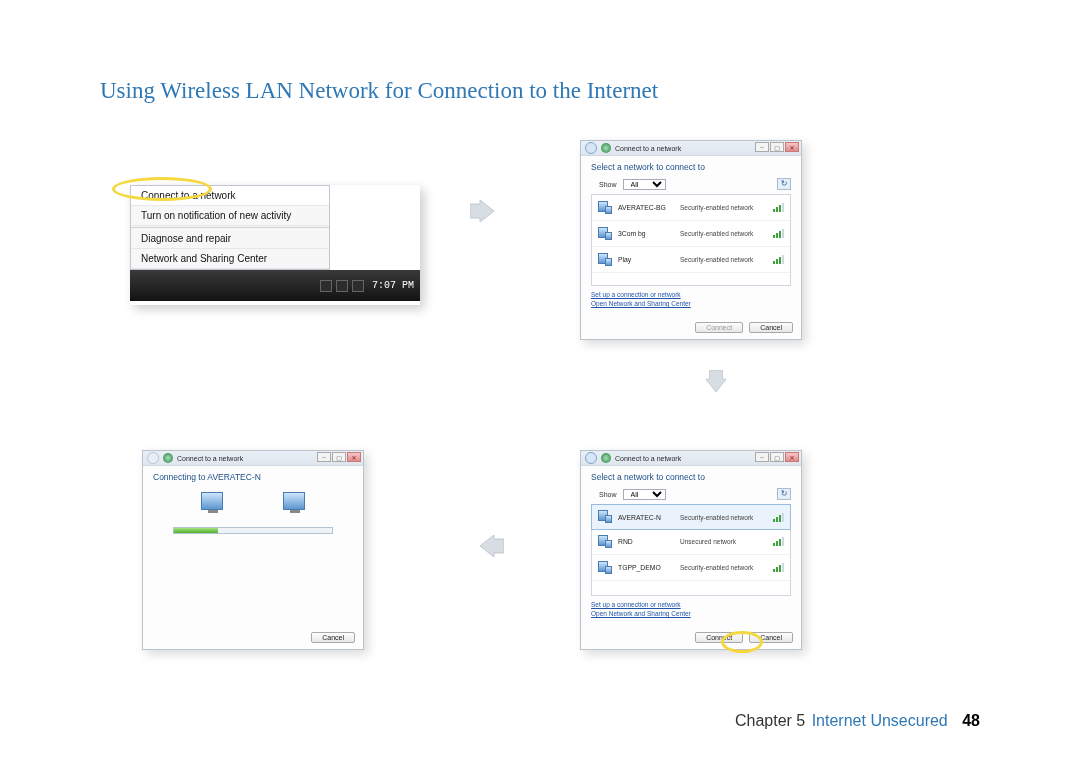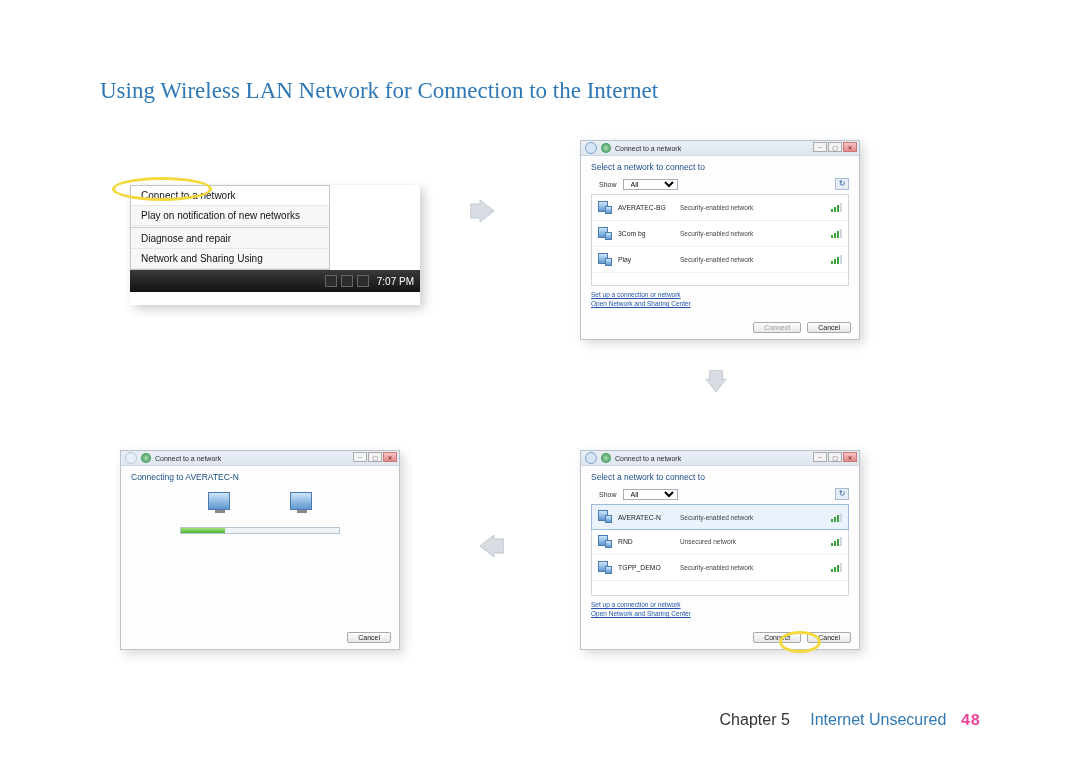--- a/index.html
+++ b/index.html
@@ -20,28 +20,28 @@
     font-size: 23px;
     color: #2f78b6;
   }
   .page-footer {
     position: absolute;
     bottom: 30px;
     right: 100px;
     font-size: 16px;
     color: #333;
   }
-  .page-footer .chap { color: #333; margin-right: 16px; }
+  .page-footer .chap { color: #333; margin-right: 2px; }
   .page-footer .ic   { color: #2f78b6; margin-right: 10px; }
-  .page-footer .pn   { color: #ec4899; font-weight: bold; font-family: Liberation Mono, monospace; }
+  .page-footer .pn   { color: #000000; font-weight: bold; }
 
   
   .win {
     position: absolute;
-    width: 280px;
+    width: 222px;
     height: 200px;
     border: 1px solid #b8c3cc;
     background: #fdfdfd;
     box-shadow: 4px 4px 10px rgba(0,0,0,.15);
     font-size: 7px;
     color: #1a3a6e;
   }
   .titlebar {
     height: 15px;
     background: linear-gradient(#e9eff5,#dfe6ee);
@@ -59,21 +59,21 @@
   .winbtns span {
     width: 14px; height: 10px; border: 1px solid #aaa; background: #f3f3f3; font-size: 6px;
     display: flex; align-items: center; justify-content: center; color: #555;
   }
   .winbtns .close { background: linear-gradient(#f7c5c5,#e28b8b); color: #7a1d1d; border-color:#c77; }
 
   .win .body { padding: 6px 10px 4px; }
   .heading { color: #1b4d87; font-size: 8.5px; margin-bottom: 6px; }
 
   .showrow { display:flex; align-items:center; gap:6px; margin: 2px 0 4px 8px; font-size:7px; color:#333;}
-  .showrow select { font-size:7px; border:1px solid #aab; background:#fff; padding:0 22px 0 3px; }
+  .showrow select { font-size:7px; border:1px solid #aab; background:#fff; padding:0 10px 0 3px; }
   .refresh { margin-left:auto; width:14px; height:12px; border:1px solid #a9bbd3; background:#e6eef7; font-size:8px; text-align:center; color:#2e659e;}
 
   .netlist { border:1px solid #cfd7e0; background:#fff; height: 92px; }
   .netlist .row { display:flex; align-items:center; height:26px; padding:0 6px; border-bottom:1px solid #eef2f6;}
   .netlist .row.sel { background:#eaf2fb; border:1px solid #9abbe0; margin:-1px; }
   .neticon { width:14px; height:14px; margin-right:6px; display:flex; }
   .neticon::before {
     content:""; width:9px; height:9px; background:linear-gradient(#cde6fb,#5d96d0); border:1px solid #4a7bb1;
   }
   .neticon::after {
@@ -107,22 +107,22 @@
 
   
   .panel1 { position:absolute; left:130px; top:185px; width:290px; height:120px; box-shadow:4px 4px 10px rgba(0,0,0,.2);}
   .ctxmenu {
     background:#f7f7f7; border:1px solid #bfc7d0; width:200px; font-size:10px; color:#111;
   }
   .ctxmenu .mi { padding:4px 10px; border-bottom:1px solid #e7e7e7; }
   .ctxmenu .mi.first { background:#fff; }
   .ctxmenu .sep { height:0; border-top:1px solid #d0d0d0; margin:1px 0;}
   .taskbar {
-    height:22px; background:linear-gradient(#3a3a3a,#121212);
-    display:flex; align-items:center; justify-content:flex-end; padding:0 6px;
+    height:31px; background:linear-gradient(#3a3a3a,#121212);
+    display:flex; align-items:center; justify-content:flex-end; padding:0 6px;font-family:Liberation Mono, monospace;
   }
   .tray { display:flex; align-items:center; gap:4px; }
   .tray .ic { width:12px; height:12px; border:1px solid #666; background:#2c2c2c; }
   .tray .clock { font-size:10px; color:#fff; margin-left:4px; }
   .panel1 .ring1 { left:-18px; top:-8px; width:100px; height:24px; }
 
   
   .connbox { text-align:center; margin-top:10px;}
   .mon { display:inline-flex; gap:60px; align-items:center; }
   .mon .m {
@@ -131,38 +131,38 @@
   }
   .mon .m::after{content:"";position:absolute;left:6px;bottom:-4px;width:10px;height:3px;background:#888;}
   .progress {
     width:160px; height:7px; margin:16px auto 0; border:1px solid #b6c3d1; background:#eef3f8;
     position:relative;
   }
   .progress .fill{ position:absolute; left:0; top:0; bottom:0; width:28%; background:linear-gradient(#a6e27d,#4db12e);}
 
   
   #win2 { left:580px; top:140px; }
-  #win3 { left:120px; top:450px; }
+  #win3 { left:142px; top:450px; }
   #win4 { left:580px; top:450px; }
   #arrowR { left:470px; top:200px; }
   #arrowD { left:704px; top:370px; }
   #arrowL { left:480px; top:535px; }
 </style>
 </head>
 <body>
 
 <h1 class="page-title">Using Wireless LAN Network for Connection to the Internet</h1>
 
 <div class="panel1">
   <div class="ctxmenu">
     <div class="mi first">Connect to a network</div>
-    <div class="mi">Play on notification of new networks</div>
+    <div class="mi">Turn on notification of new activity</div>
     <div class="sep"></div>
     <div class="mi">Diagnose and repair</div>
-    <div class="mi">Network and Sharing Using</div>
+    <div class="mi">Network and Sharing Center</div>
   </div>
   <div class="taskbar">
     <div class="tray">
       <div class="ic"></div>
       <div class="ic"></div>
       <div class="ic"></div>
       <span class="clock">7:07 PM</span>
     </div>
   </div>
   <div class="ring ring1"></div>

